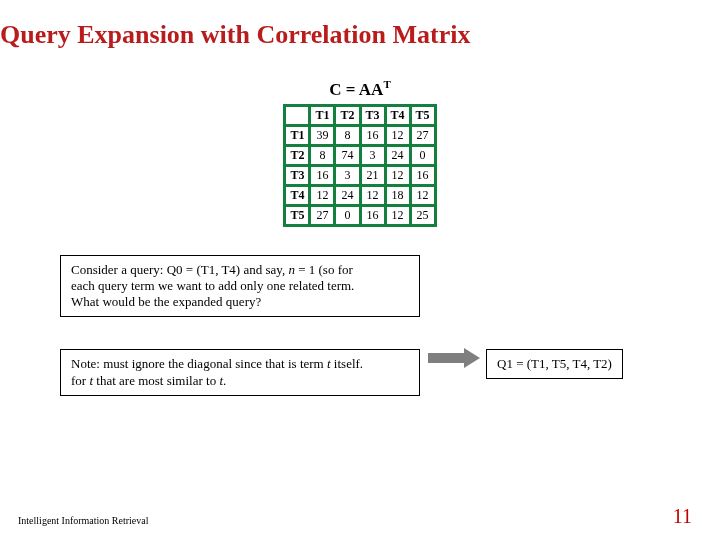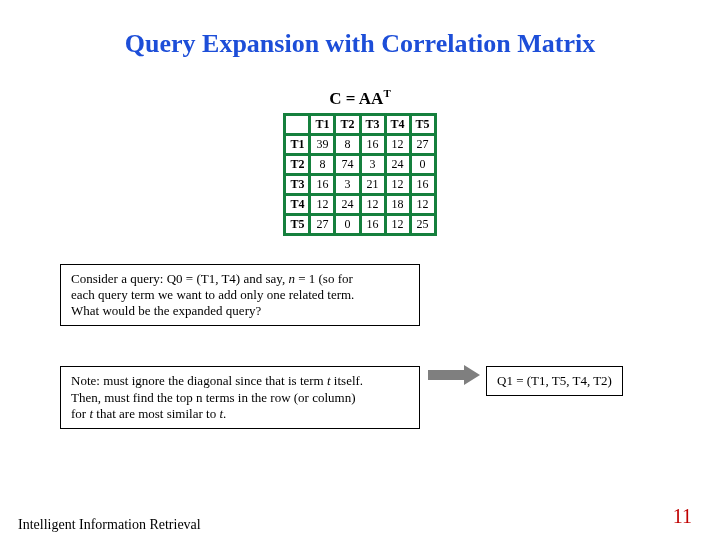--- a/index.html
+++ b/index.html
@@ -5,25 +5,25 @@
   * { margin: 0; padding: 0; box-sizing: border-box; }
   body {
     width: 720px;
     height: 540px;
     background: #fff;
     font-family: "Times New Roman", Times, serif;
     position: relative;
     overflow: hidden;
   }
   .title {
-    color: #1d4ed8;
+    color: #b91c1c;
     font-size: 26px;
     font-weight: bold;
-    text-align: center;
-    padding-top: 29px;
+    text-align: left;
+    padding-top: 20px;
     font-family: "Times New Roman", serif;
   }
   .matrix-caption {
     text-align: center;
     margin-top: 28px;
     font-size: 17px;
     font-weight: bold;
   }
   .matrix-caption sup { font-size: 11px; }
   .matrix-wrap {
@@ -48,21 +48,21 @@
   .boxes {
     margin-top: 28px;
   }
   .box {
     border: 1.5px solid #000;
     width: 360px;
     margin-left: 60px;
     padding: 6px 10px;
     font-size: 13px;
     line-height: 1.25;
-    margin-bottom: 40px;
+    margin-bottom: 32px;
   }
   .row2 {
     display: flex;
     align-items: flex-start;
     position: relative;
   }
   .arrow {
     width: 52px;
     height: 18px;
     margin-left: 8px;
@@ -75,22 +75,22 @@
     border: 1.5px solid #000;
     padding: 6px 10px;
     font-size: 13px;
     font-weight: normal;
     margin-left: 6px;
     white-space: nowrap;
   }
   .footer-left {
     position: absolute;
     left: 18px;
-    bottom: 7px;
-    font-size: 14px;
+    bottom: 14px;
+    font-size: 10px;
   }
   .footer-right {
     position: absolute;
     right: 28px;
     bottom: 12px;
     font-size: 20px;
     color: #c00000;
   }
   .ital { font-style: italic; }
 </style>
@@ -166,21 +166,20 @@
     </div>
     <div>each query term we want to add only one related term.</div>
     <div>What would be the expanded query?</div>
   </div>
 
   <div class="row2">
     <div class="box" style="margin-bottom:0">
       <div>
         <span>Note: must ignore the diagonal since that is term </span><span class="ital">t</span><span> itself.</span>
       </div>
-      <div>Then, must find the top n terms in the row (or column)</div>
       <div>
         <span>for </span><span class="ital">t</span><span> that are most similar to </span><span class="ital">t</span><span>.</span>
       </div>
     </div>
     <div class="arrow">
       <svg width="52" height="20" viewBox="0 0 52 20">
         <polygon points="0,5 36,5 36,0 52,10 36,20 36,15 0,15" fill="#7f7f7f"></polygon>
       </svg>
     </div>
     <div class="answer-box">Q1 = (T1, T5, T4, T2)</div>

